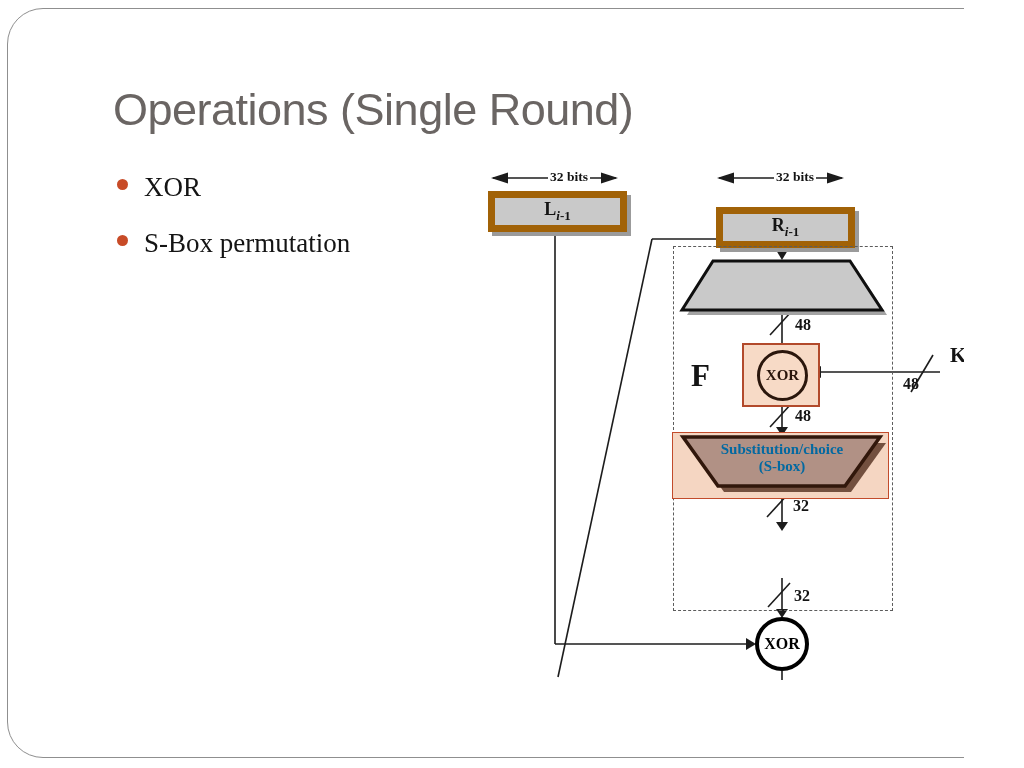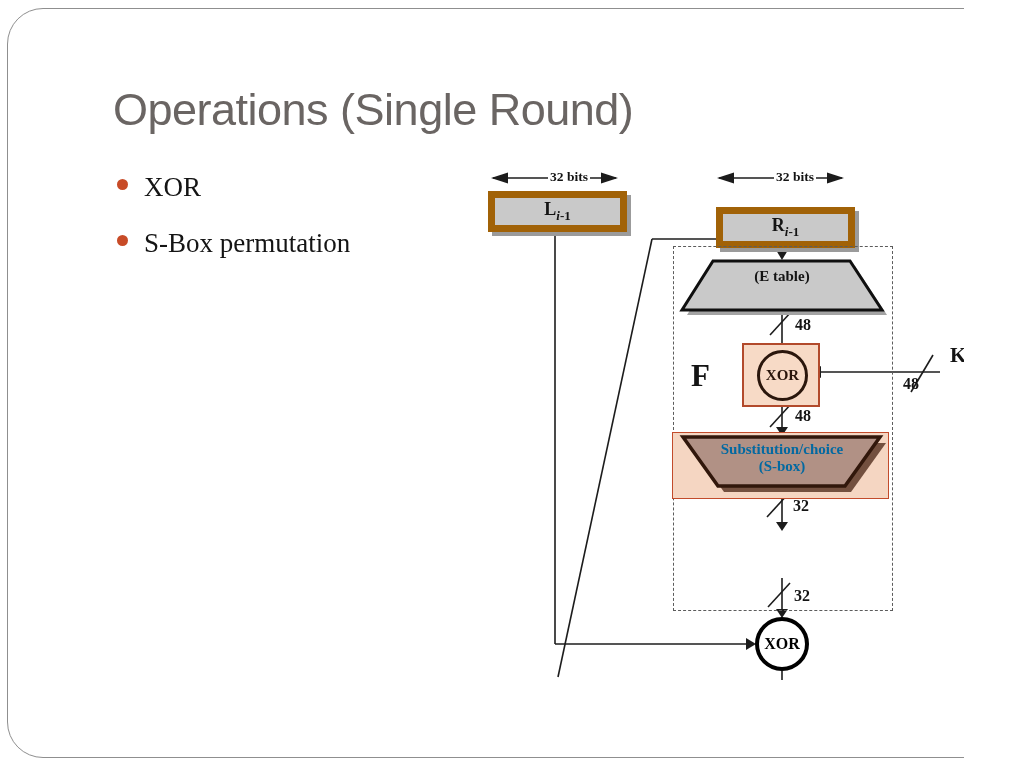--- a/index.html
+++ b/index.html
@@ -121,21 +121,20 @@
     <span><span>R</span><sub><i>i</i><span>-1</span></sub></span>
   </div>
 
   <span class="widthlbl" style="left:531px;">32 bits</span>
   <span class="widthlbl" style="left:757px;">32 bits</span>
 
   <div class="dashedbox"></div>
   <div class="flabel">F</div>
 
   <div class="traptext" style="left:682px;top:268px;width:200px;">
-    <div>(E table)</div>
   </div>
 
   <div class="pinkbox"></div>
   <div class="xorcircle xor1">
     <span>XOR</span>
   </div>
   <div class="klabel"><span>K</span><sub>i</sub></div>
 
   <div class="sboxhl"></div>
   <svg class="wires" width="1024" height="768" viewBox="0 0 1024 768">

